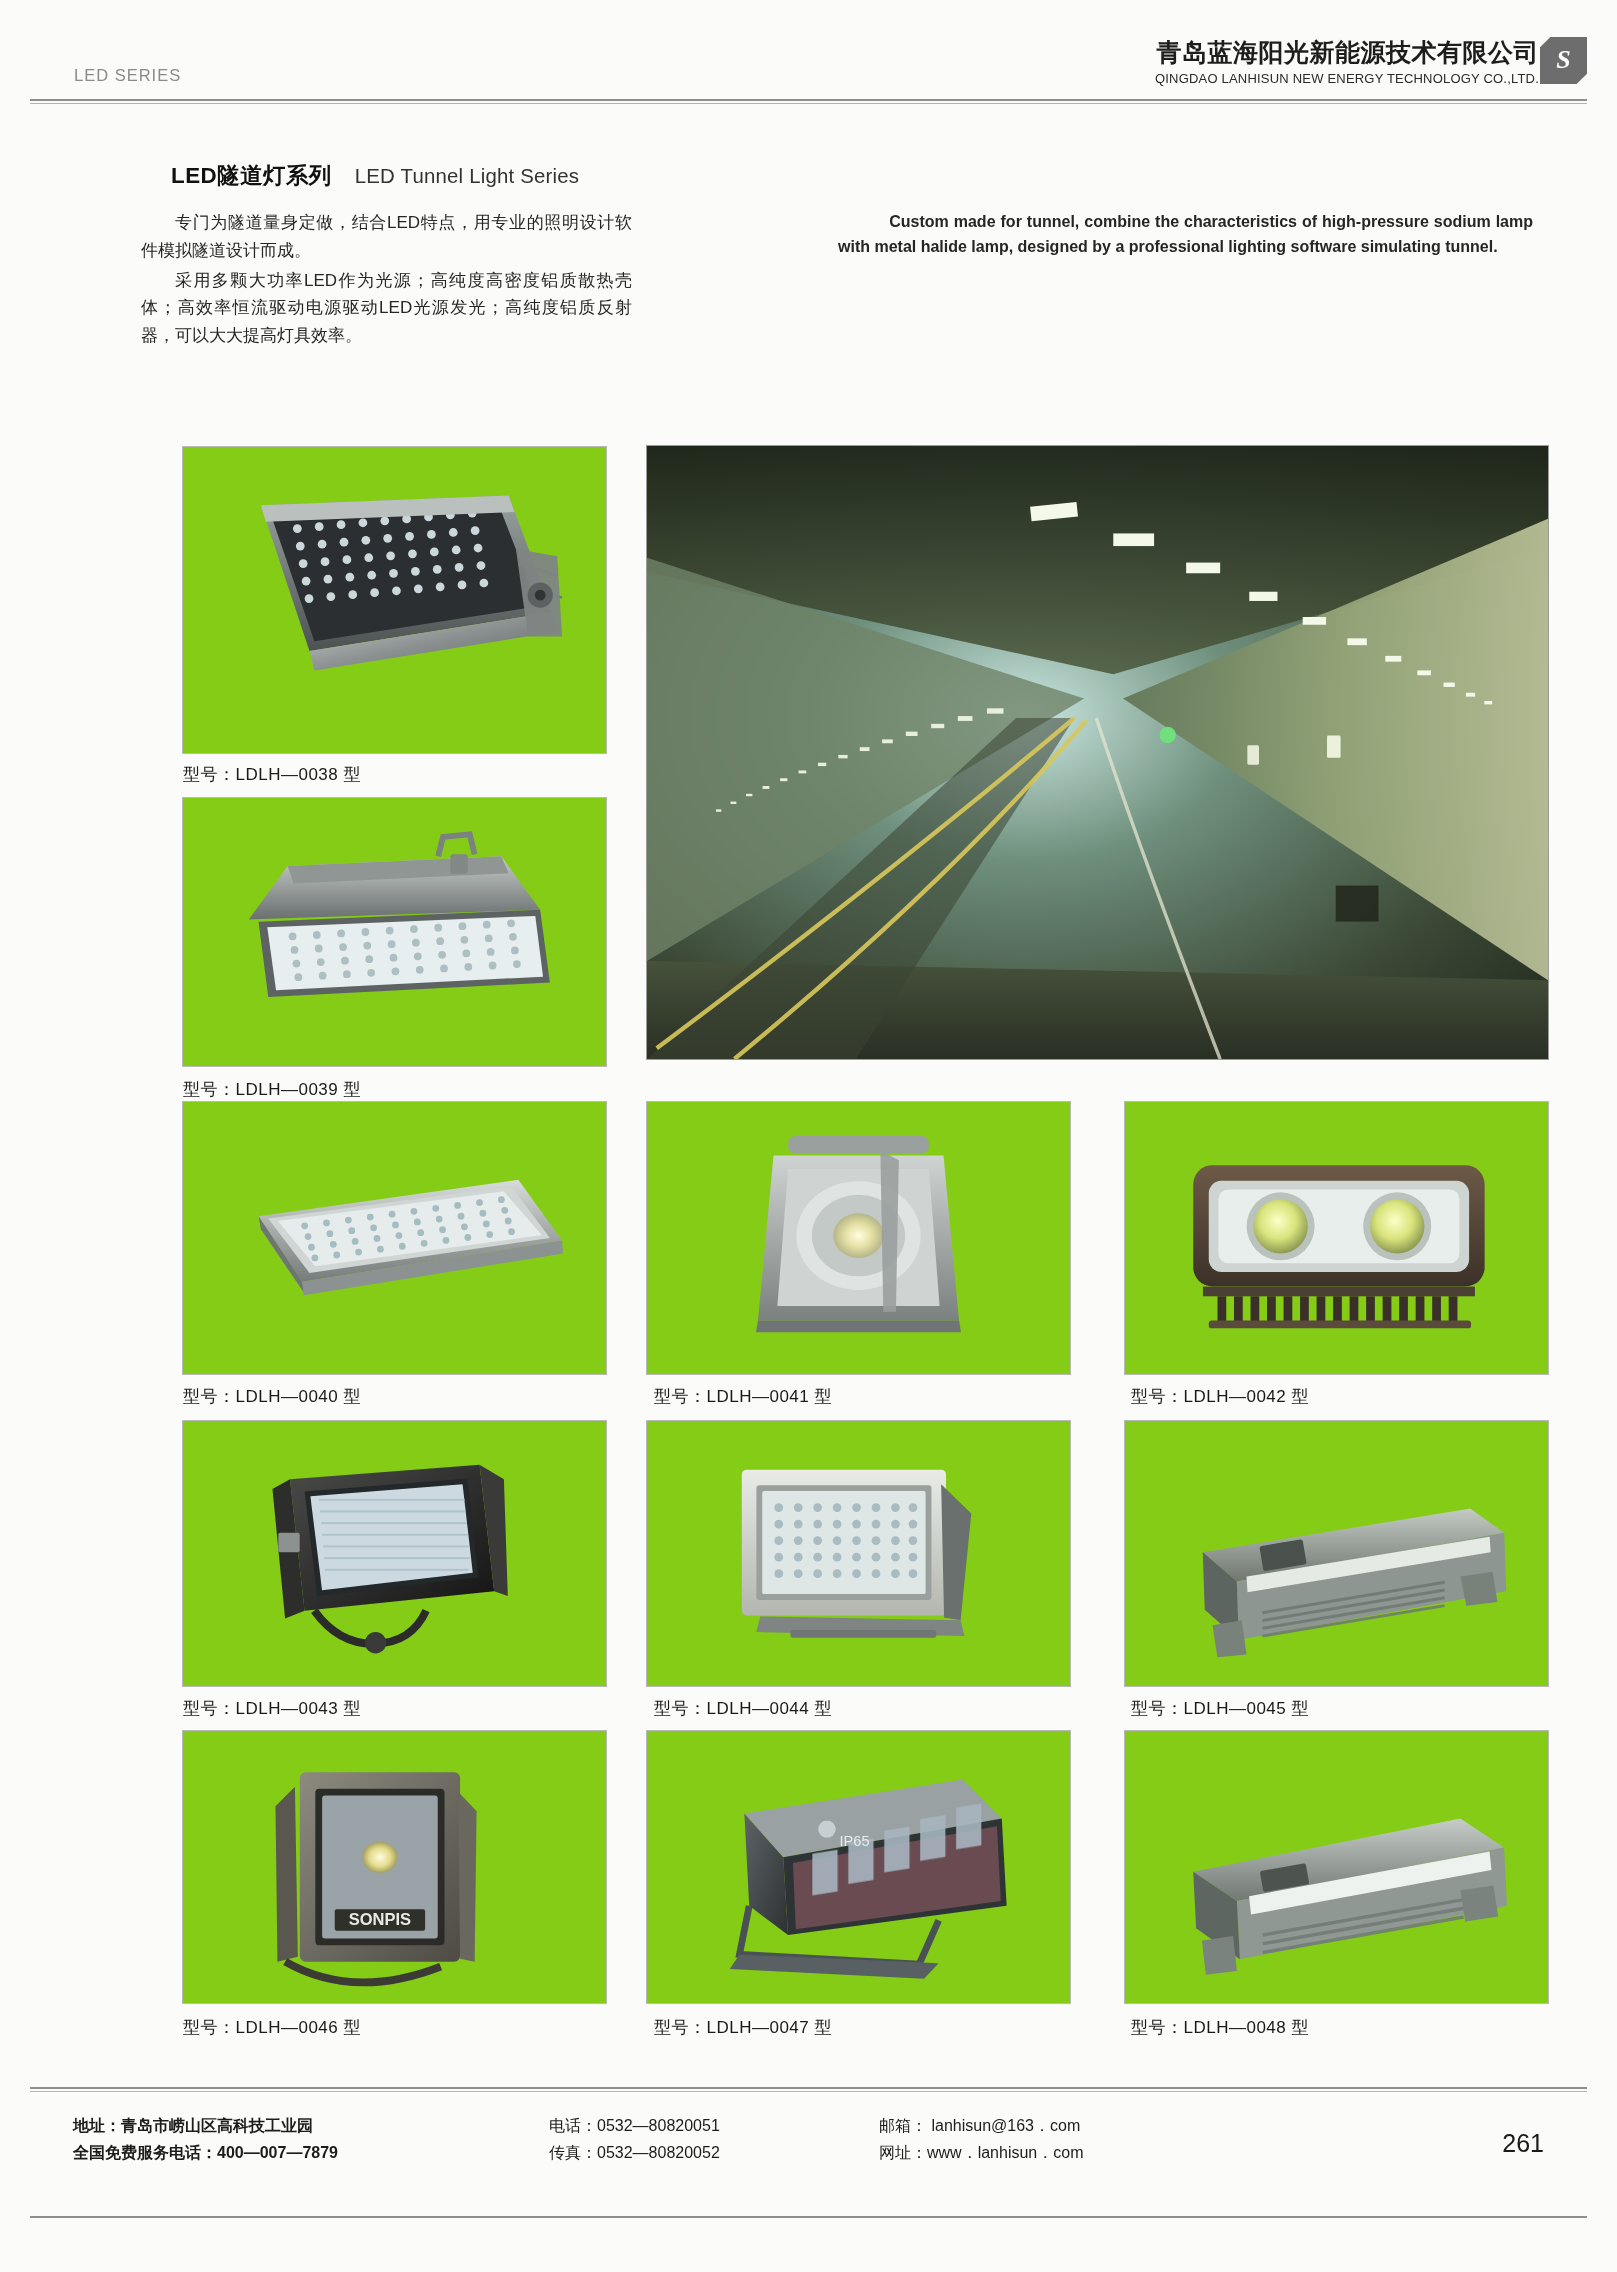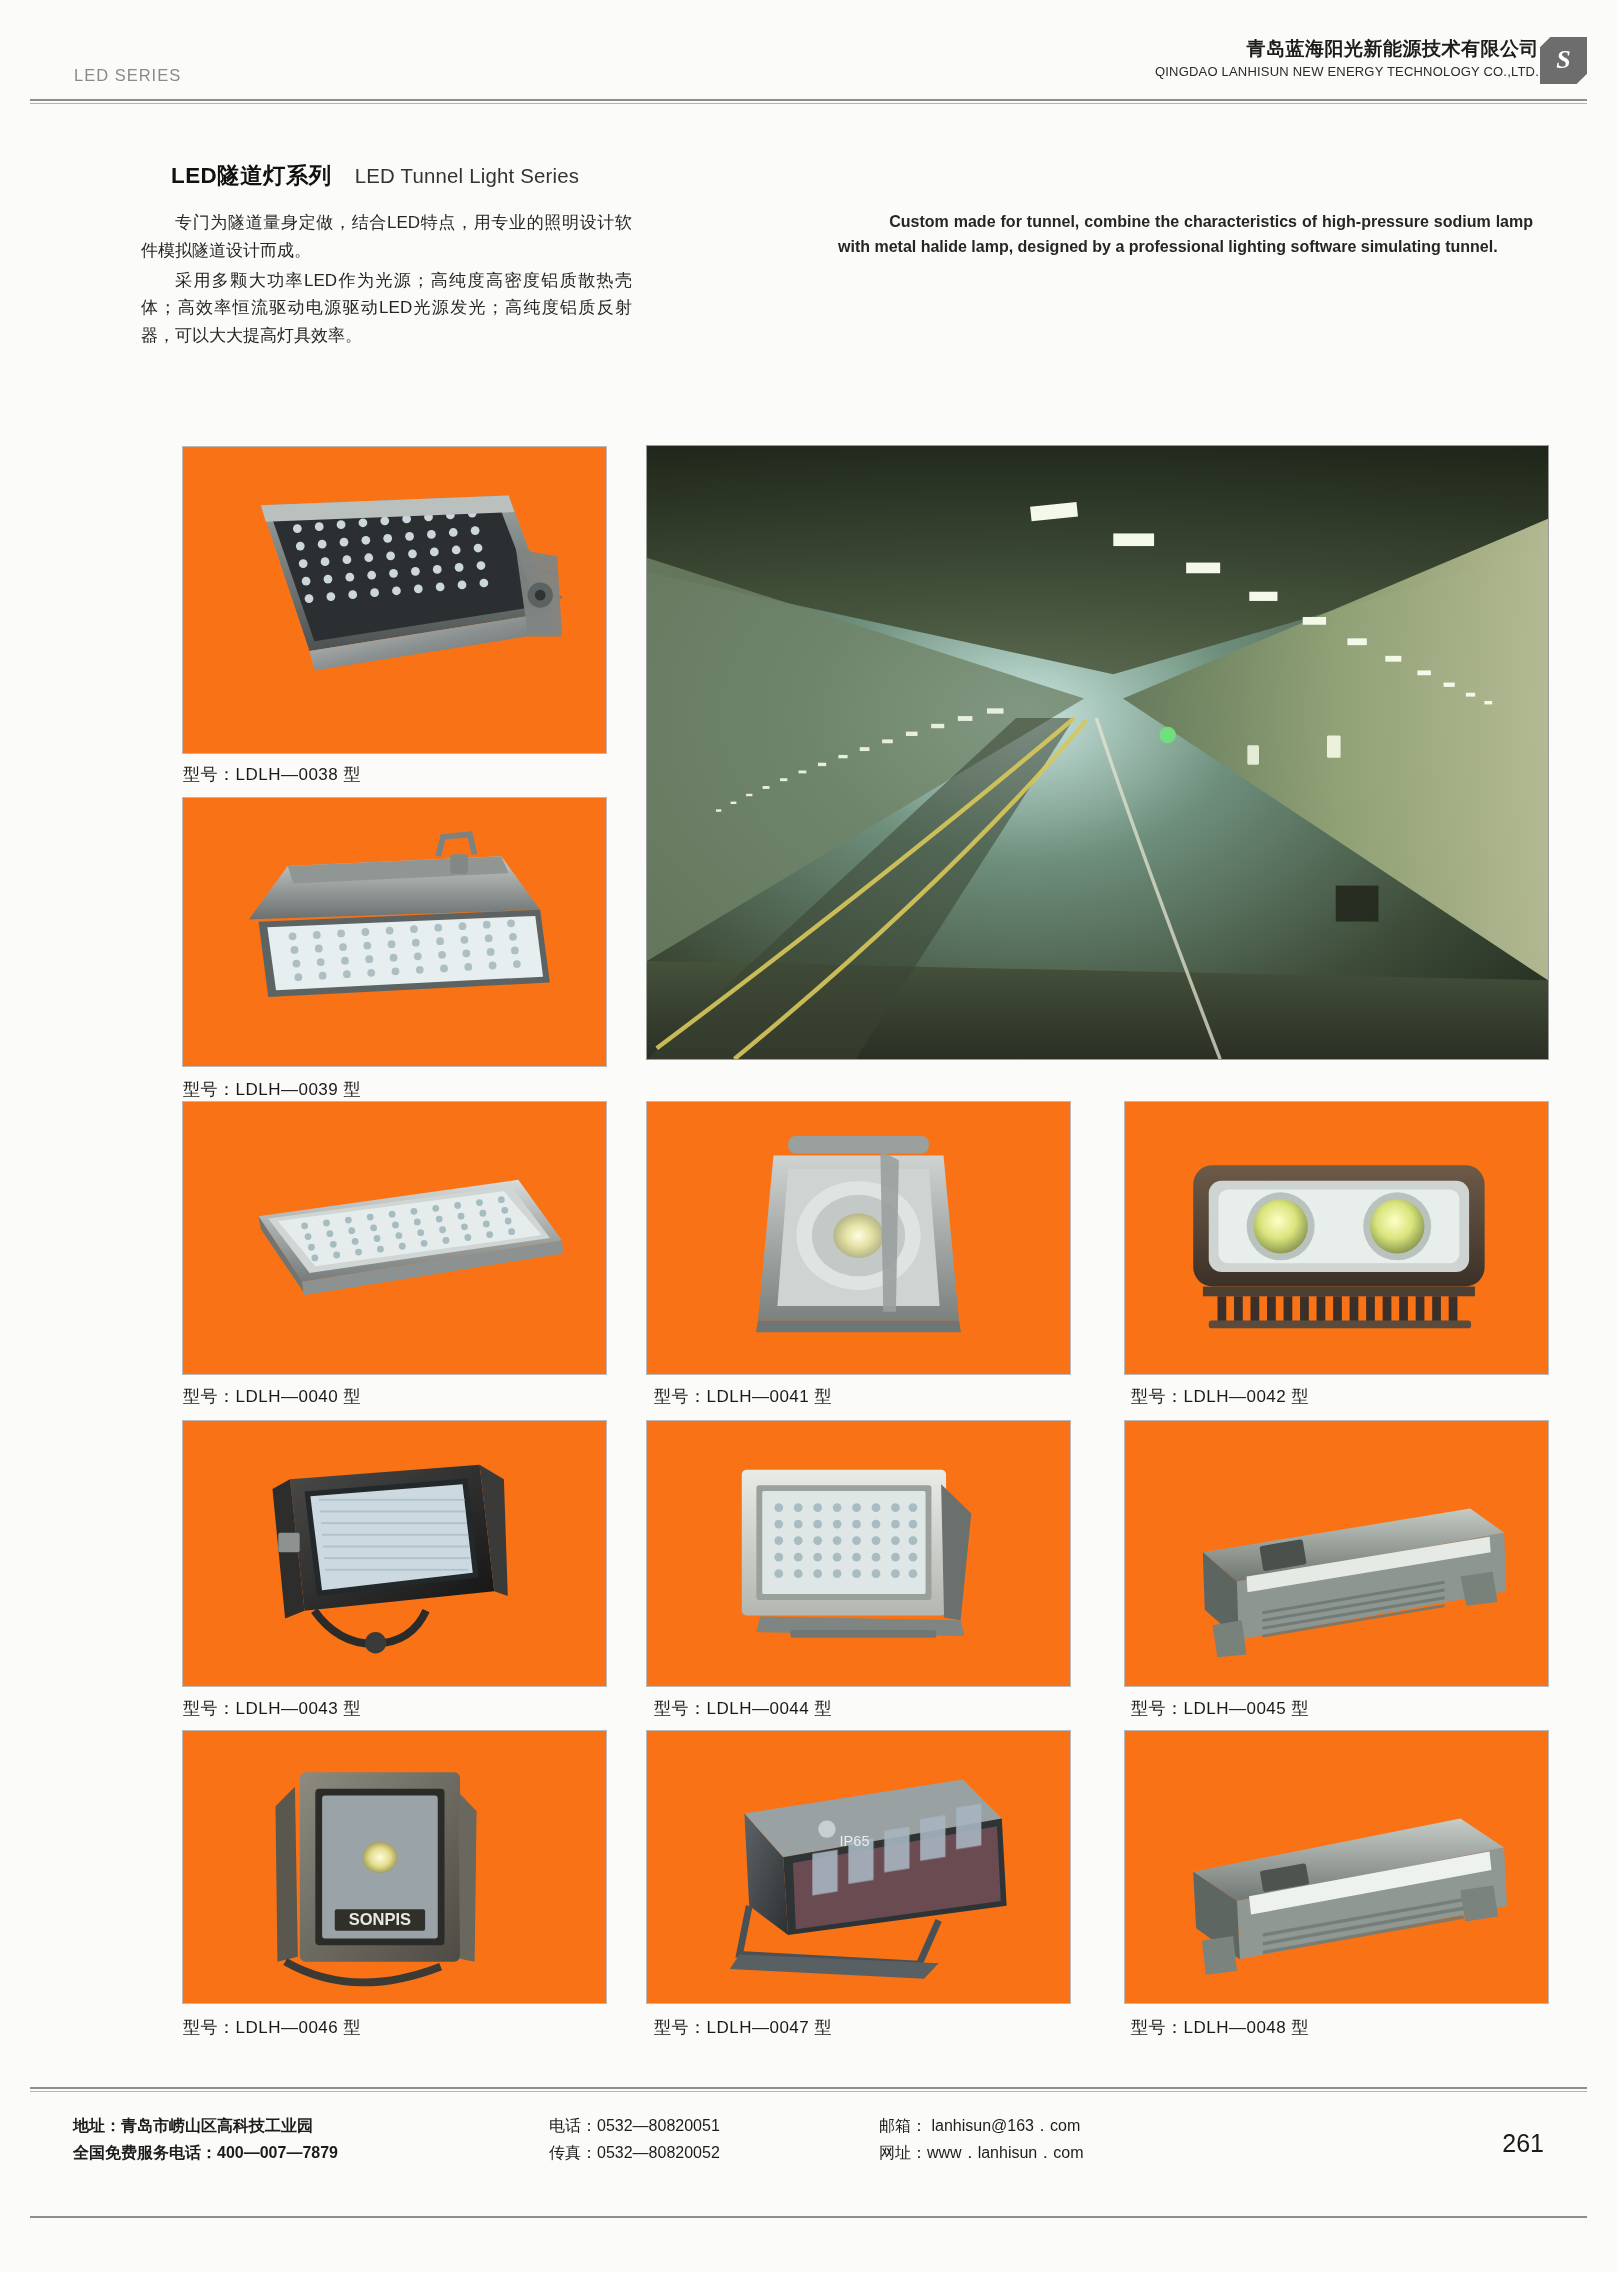--- a/index.html
+++ b/index.html
@@ -31,21 +31,21 @@
     letter-spacing: 1px;
     color: #8a8a8a;
   }
   .header-right {
     position: absolute;
     right: 78px;
     top: 38px;
     text-align: right;
   }
   .company-cn {
-    font-size: 19px;
+    font-size: 25px;
     font-weight: bold;
     color: #1d1d1d;
     letter-spacing: 0.5px;
     line-height: 1.15;
   }
   .company-en {
     font-size: 13px;
     color: #2a2a2a;
     letter-spacing: 0.2px;
     margin-top: 4.4px;
@@ -138,21 +138,21 @@
   
   .content {
     position: absolute;
     left: 14px; top: 0;
     width: 100%;
     height: 100%;
   }
   .frame {
     position: absolute;
     border: 1px solid #b9b9b9;
-    background: #f97316;
+    background: #84cc16;
     overflow: hidden;
   }
   .caption {
     position: absolute;
     font-size: 17px;
     color: #1a1a1a;
     letter-spacing: 0.5px;
     white-space: nowrap;
   }
 

